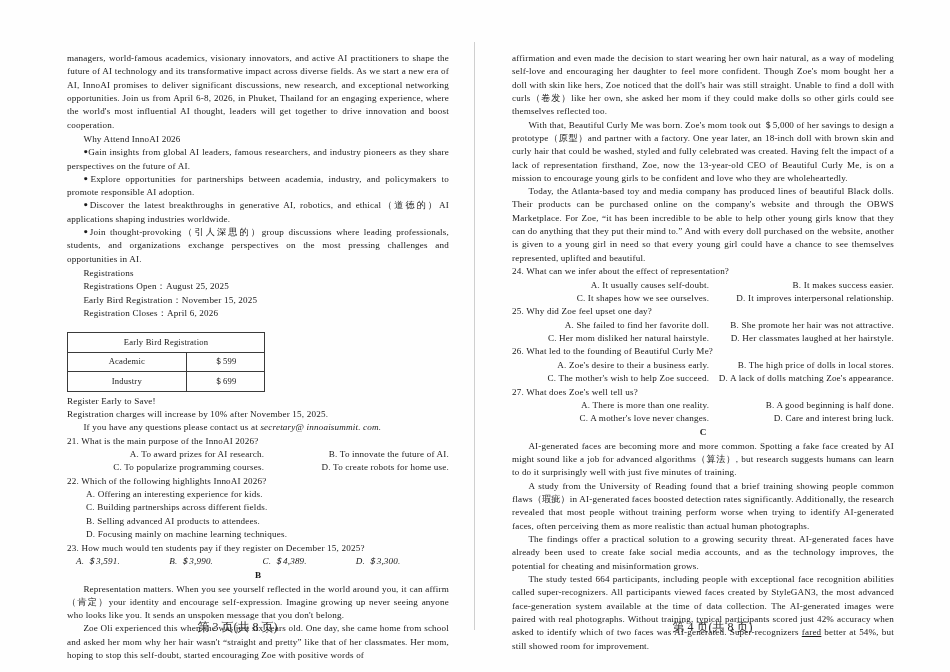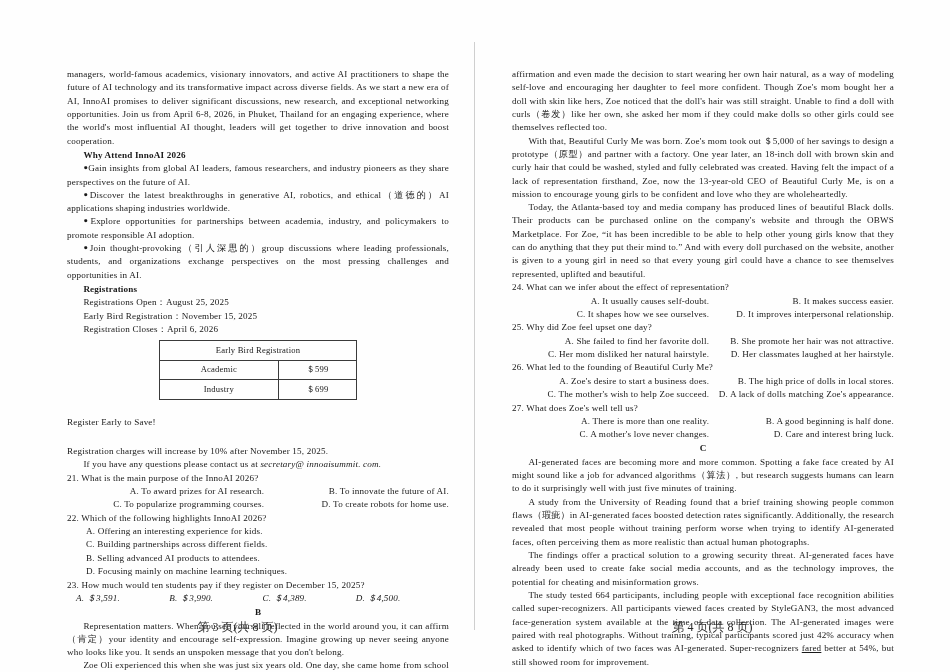--- a/index.html
+++ b/index.html
@@ -35,40 +35,40 @@
     line-height: 1.465;
     text-align: justify;
     text-justify: inter-word;
     letter-spacing: 0.02em;
   }
   .page-left .col  { margin-left: 67px; }
   .page-right .col { margin-left: 37px; }
 
   p { text-align: justify; }
   .ind { text-indent: 1.8em; }
-  .noind { text-indent: 0; margin-top: 16px; }
+  .noind { text-indent: 0; }
   .bold { font-weight: normal; }
   .ital { font-style: italic; }
 
   .head {
-    font-weight: bold;
+    font-weight: normal;
     text-indent: 1.8em;
     text-align: left;
     margin-top: 1px;
   }
   .bullet-p {
     text-indent: 1.8em;
     text-align: justify;
   }
   .bullet-p .bul { font-size: 7.4px; vertical-align: 1px; letter-spacing:0; }
 
   .reg-line { text-indent: 1.8em; text-align: left; }
 
   
-  .tbl-wrap { display: flex; justify-content: center; margin: 4px 0 3px 0; }
+  .tbl-wrap { display: flex; margin: 12px 0 3px 0; }
   table.fee {
     border-collapse: collapse;
     width: 198px;
     font-size: 8.6px;
   }
   table.fee td, table.fee th {
     border: 1px solid #3a3a3a;
     text-align: center;
     padding: 4.5px 2px;
     font-weight: normal;
@@ -121,23 +121,23 @@
 
   <div class="page page-left">
     <div class="col">
 
       <p class="noind">managers, world-famous academics, visionary innovators, and active AI practitioners to shape the future of AI technology and its transformative impact across diverse fields. As we start a new era of AI, InnoAI promises to deliver significant discussions, new research, and exceptional networking opportunities. Join us from April 6-8, 2026, in Phuket, Thailand for an engaging experience, where the world's most influential AI thought, leaders will get together to drive innovation and boost cooperation.</p>
 
       <p class="head">Why Attend InnoAI 2026</p>
 
       <p class="bullet-p"><span class="bul">●</span><span>Gain insights from global AI leaders, famous researchers, and industry pioneers as they share perspectives on the future of AI.</span></p>
 
+      <p class="bullet-p"><span class="bul">●</span><span>Explore opportunities for partnerships between academia, industry, and policymakers to promote responsible AI adoption.</span></p>
+
       <p class="bullet-p"><span class="bul">●</span><span>Discover the latest breakthroughs in generative AI, robotics, and ethical（道德的）AI applications shaping industries worldwide.</span></p>
-
-      <p class="bullet-p"><span class="bul">●</span><span>Explore opportunities for partnerships between academia, industry, and policymakers to promote responsible AI adoption.</span></p>
 
       <p class="bullet-p"><span class="bul">●</span><span>Join thought-provoking（引人深思的）group discussions where leading professionals, students, and organizations exchange perspectives on the most pressing challenges and opportunities in AI.</span></p>
 
       <p class="head">Registrations</p>
 
       <p class="reg-line">Registrations Open：August 25, 2025</p>
       <p class="reg-line">Early Bird Registration：November 15, 2025</p>
       <p class="reg-line">Registration Closes：April 6, 2026</p>
 
       <div class="tbl-wrap">
@@ -178,21 +178,21 @@
       <p class="optfull">A. Offering an interesting experience for kids.</p>
       <p class="optfull">C. Building partnerships across different fields.</p>
       <p class="optfull">B. Selling advanced AI products to attendees.</p>
       <p class="optfull">D. Focusing mainly on machine learning techniques.</p>
 
       <p class="q"><span>23.</span> <span>How much would ten students pay if they register on December 15, 2025?</span></p>
       <div class="opts4">
         <span class="o">A. ＄3,591.</span>
         <span class="o">B. ＄3,990.</span>
         <span class="o">C. ＄4,389.</span>
-        <span class="o">D. ＄4,500.</span>
+        <span class="o">D. ＄3,300.</span>
       </div>
 
       <p class="sec-letter">B</p>
 
       <p class="ind">Representation matters. When you see yourself reflected in the world around you, it can affirm（肯定）your identity and encourage self-expression. Imagine growing up never seeing anyone who looks like you. It sends an unspoken message that you don't belong.</p>
       <p class="ind">Zoe Oli experienced this when she was just six years old. One day, she came home from school and asked her mom why her hair wasn't “straight and pretty” like that of her classmates. Her mom, hoping to stop this self-doubt, started encouraging Zoe with positive words of</p>
     </div>
 
     <div class="footer">第 3 页(共 8 页)</div>
   </div>
@@ -219,21 +219,21 @@
         <span class="o">A. She failed to find her favorite doll.</span>
         <span class="o">B. She promote her hair was not attractive.</span>
       </div>
       <div class="opts">
         <span class="o">C. Her mom disliked her natural hairstyle.</span>
         <span class="o">D. Her classmates laughed at her hairstyle.</span>
       </div>
 
       <p class="q"><span>26.</span> <span>What led to the founding of Beautiful Curly Me?</span></p>
       <div class="opts">
-        <span class="o">A. Zoe's desire to start a business does.</span>
+        <span class="o">A. Zoe's desire to their a business early.</span>
         <span class="o">B. The high price of dolls in local stores.</span>
       </div>
       <div class="opts">
         <span class="o">C. The mother's wish to help Zoe succeed.</span>
         <span class="o">D. A lack of dolls matching Zoe's appearance.</span>
       </div>
 
       <p class="q"><span>27.</span> <span>What does Zoe's well tell us?</span></p>
       <div class="opts">
         <span class="o">A. There is more than one reality.</span>

